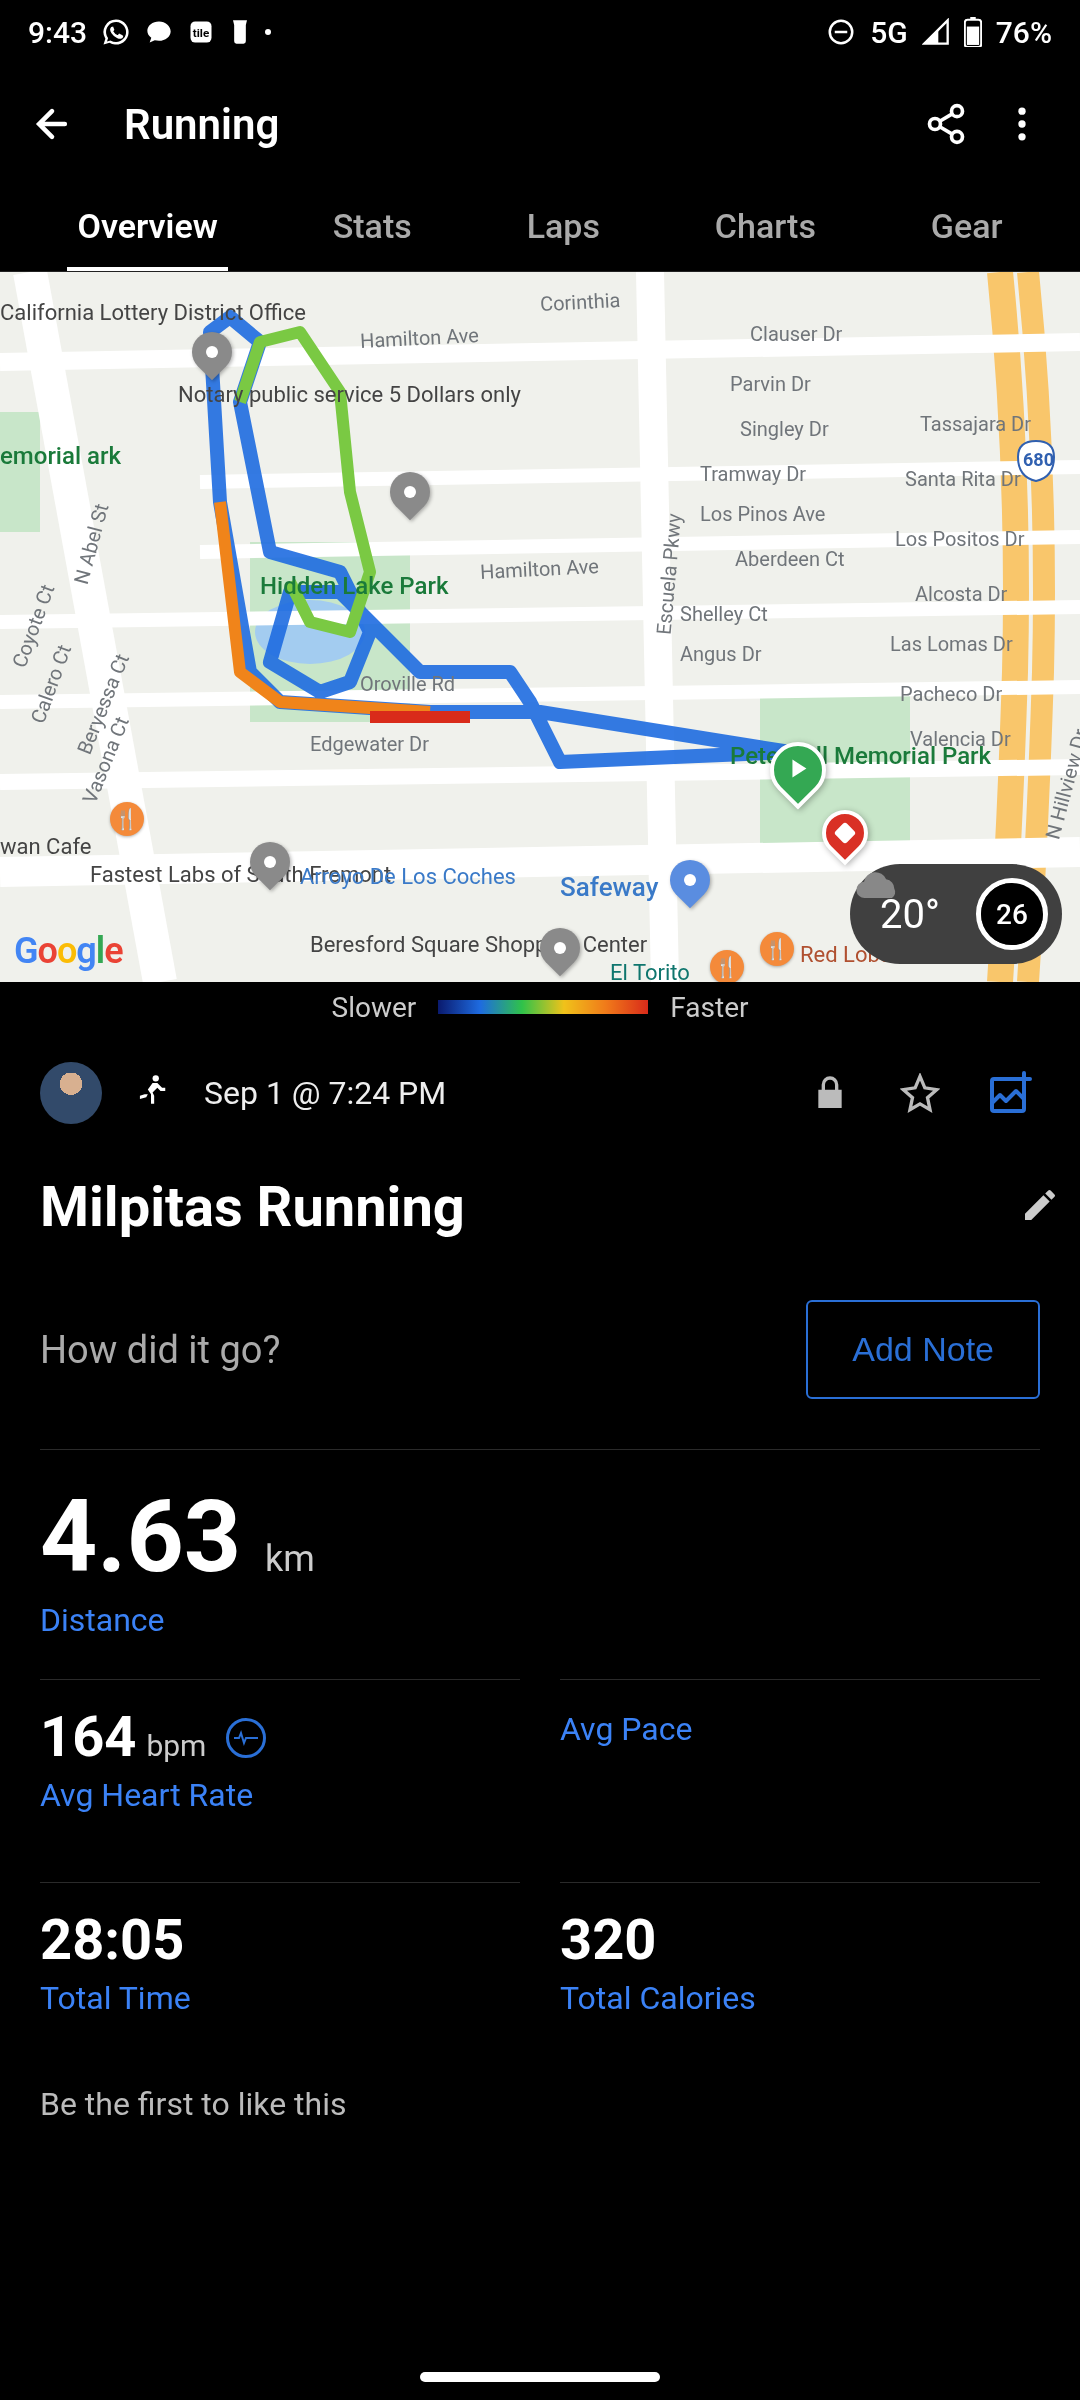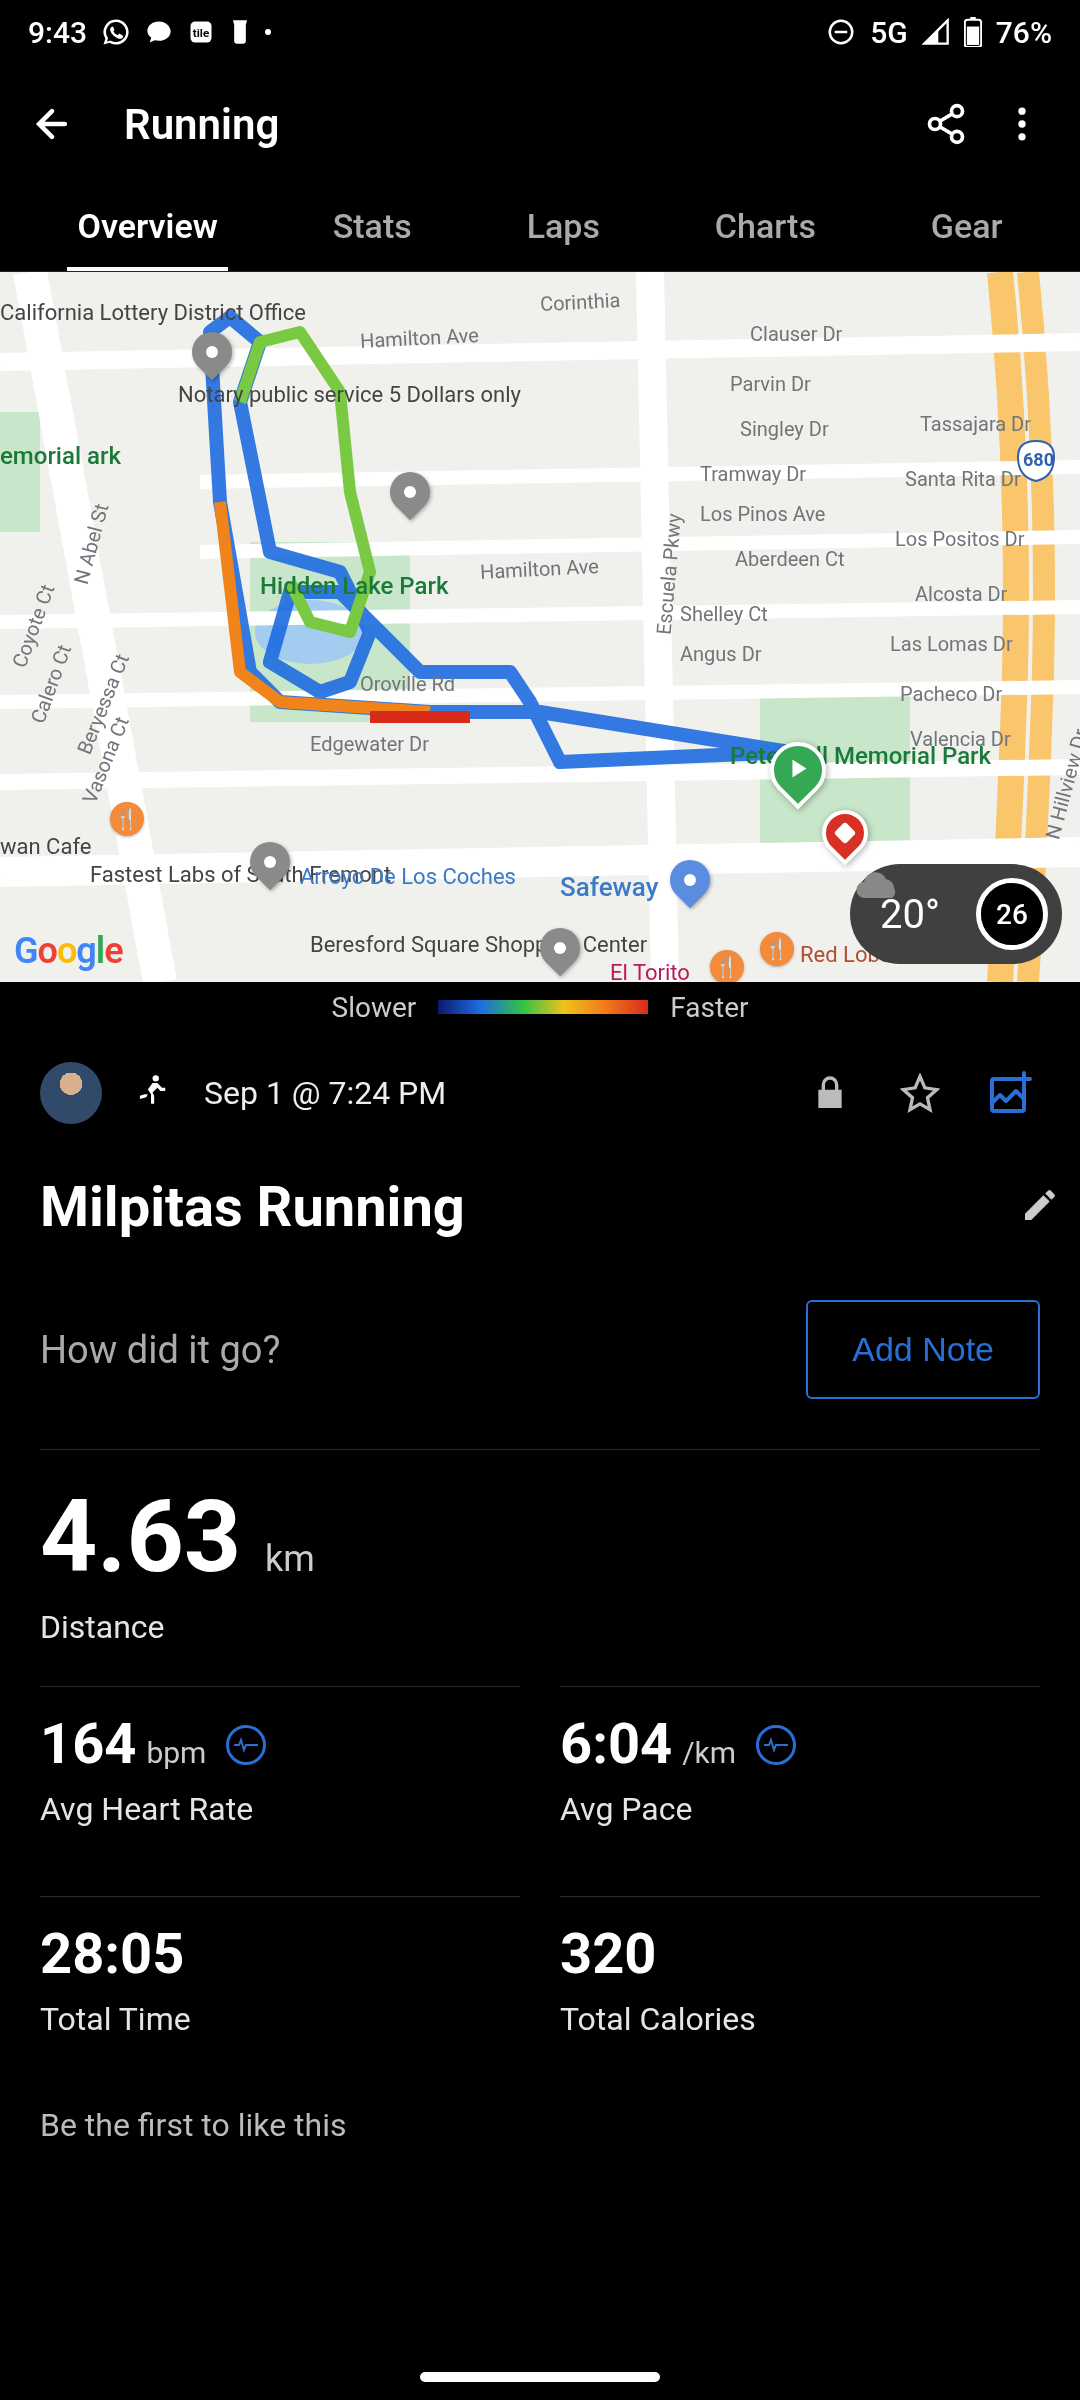--- a/index.html
+++ b/index.html
@@ -153,21 +153,21 @@
     text-align:right;
   }
 
   
   .stats {
     padding: 0 40px;
   }
   .distance-block { padding-bottom:40px; border-top:1px solid #2a2a2a; padding-top:28px;}
   .distance-value { font-size:100px; font-weight:700; display:inline-block; }
   .distance-unit { font-size:36px; color:#ccc; margin-left:20px; }
-  .stat-label { font-size:32px; color:#e5e5e5; margin-top:13px; }
+  .stat-label { font-size:32px; color:#3b82f6; margin-top:6px; }
 
   .grid2 {
     display:grid; grid-template-columns:1fr 1fr; gap:40px 40px;
   }
   .stat-cell {
     border-top:1px solid #2a2a2a;
     padding:24px 0 28px 0;
   }
   .stat-value { font-size:56px; font-weight:700; display:inline-flex; align-items:baseline; gap:10px;}
   .stat-unit { font-size:30px; color:#ccc; font-weight:400;}
@@ -374,21 +374,21 @@
   <div class="map-label road-name" style="top:285px;left:480px;transform:rotate(-3deg)">Hamilton Ave</div>
   <div class="map-label poi-name" style="top:28px;left:0px;width:180px;">California Lottery District Office</div>
   <div class="map-label poi-name" style="top:110px;left:178px;width:240px;text-align:center">Notary public service 5 Dollars only</div>
   <div class="map-label park-name" style="top:300px;left:260px;width:130px">Hidden Lake Park</div>
   <div class="map-label park-name" style="top:470px;left:730px;width:180px">Peter Gill Memorial Park</div>
   <div class="map-label poi-name" style="top:562px;left:0px;color:#444">wan Cafe</div>
   <div class="map-label poi-name" style="top:590px;left:90px;width:160px">Fastest Labs of South Fremont</div>
   <div class="map-label" style="top:592px;left:300px;color:#3a7ac8;font-size:22px;width:130px;text-align:center">Arroyo De Los Coches</div>
   <div class="map-label" style="top:600px;left:560px;color:#3a7ac8;font-size:26px;font-weight:500">Safeway</div>
   <div class="map-label poi-name" style="top:660px;left:310px;width:220px;text-align:center">Beresford Square Shopping Center</div>
-  <div class="map-label poi-name" style="top:688px;left:610px;color:#be185d">El Torito</div>
+  <div class="map-label poi-name" style="top:688px;left:610px;color:#0f766e">El Torito</div>
   <div class="map-label poi-name" style="top:670px;left:800px;color:#b05030">Red Lobster</div>
   <div class="map-label park-name" style="top:170px;left:0px;width:60px">emorial ark</div>
   <div class="map-label" style="top:177px;left:1023px;color:#3060b0;font-size:18px;font-weight:700">680</div>
 
   <div class="marker pin gray" style="top:60px;left:192px">
       <span class="dot"></span>
     </div>
   <div class="marker pin gray" style="top:200px;left:390px">
       <span class="dot"></span>
     </div>
@@ -485,29 +485,20 @@
         <span class="stat-unit">bpm</span>
         <span class="pulse-icon">
             <svg viewBox="0 0 24 12" fill="none" stroke="#2a6fd6" stroke-width="2">
               <path d="M0 6h5l2-5 3 10 2-5h12"></path>
             </svg>
           </span>
       </div>
       <div class="stat-label">Avg Heart Rate</div>
     </div>
     <div class="stat-cell">
-      <div class="stat-value">
-        <span>6:04</span>
-        <span class="stat-unit">/km</span>
-        <span class="pulse-icon">
-            <svg viewBox="0 0 24 12" fill="none" stroke="#2a6fd6" stroke-width="2">
-              <path d="M0 6h5l2-5 3 10 2-5h12"></path>
-            </svg>
-          </span>
-      </div>
       <div class="stat-label">Avg Pace</div>
     </div>
     <div class="stat-cell">
       <div class="stat-value">
           <span>28:05</span>
         </div>
       <div class="stat-label">Total Time</div>
     </div>
     <div class="stat-cell">
       <div class="stat-value">

